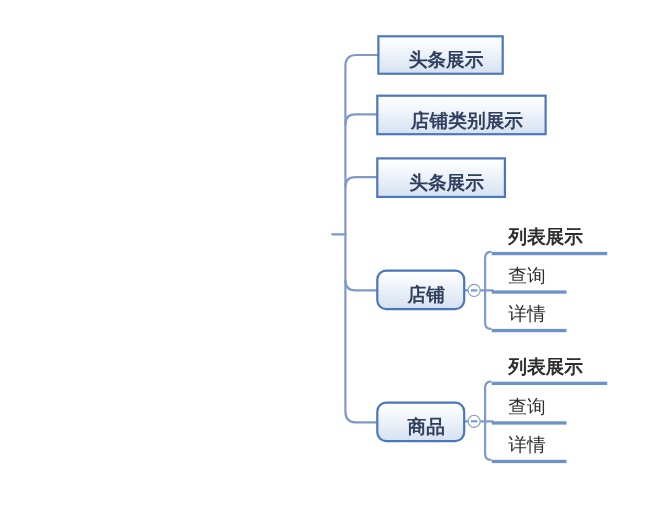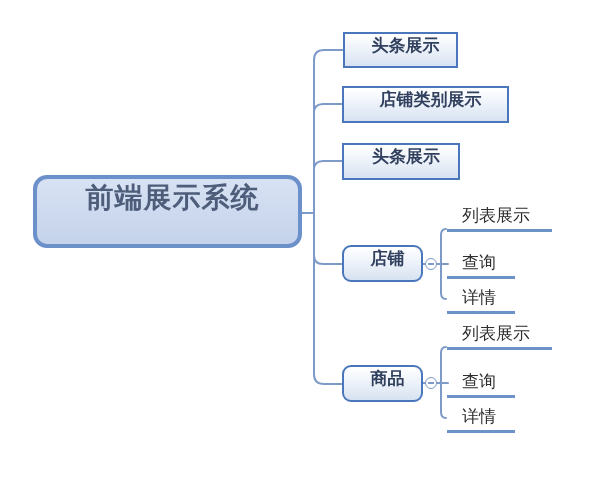--- a/index.html
+++ b/index.html
@@ -1,51 +1,51 @@
 <!DOCTYPE html>
 <html><head>
 <meta charset="utf-8">
 <style>
   html,body{margin:0;padding:0;}
   body{font-family:"Liberation Sans","DejaVu Sans",sans-serif;background:#fff;}
   .canvas{position:relative;width:600px;height:484px;background:#ffffff;overflow:hidden;}
 
   .connectors{position:absolute;left:0;top:0;width:600px;height:484px;pointer-events:none;}
 
-  .node{position:absolute;display:flex;align-items:flex-start;justify-content:center;
+  .node{position:absolute;display:flex;align-items:flex-end;justify-content:center;
         box-sizing:border-box;cursor:default;padding-left:10px;}
 
   .root-node{
     left:33px;top:175px;width:269px;height:73px;
     background:linear-gradient(180deg,#d8e2f3 0%,#cbd8ee 60%,#c5d3ea 100%);
     border:4px solid #6b90ca;border-radius:14px;
   }
   .root-node .label{
     font-size:28px;font-weight:700;color:#4e5e7a;letter-spacing:1px;white-space:nowrap;
   }
 
   .topic{
     background:linear-gradient(180deg,#ffffff 0%,#eef3fa 45%,#d7e2f1 100%);
     border:2px solid #4a76bb;
   }
   .topic .label{font-size:17px;font-weight:600;color:#31405e;white-space:nowrap;}
 
   .topic-headline{left:343px;top:32px;width:115px;height:36px;}
-  .topic-category{left:342px;top:86px;width:167px;height:37px;}
+  .topic-category{left:342px;top:86px;width:155px;height:37px;}
   .topic-region{left:342px;top:143px;width:118px;height:37px;}
   .topic-shop{left:342px;top:245px;width:81px;height:37px;border-radius:9px;}
   .topic-product{left:342px;top:365px;width:81px;height:37px;border-radius:9px;}
 
   .child-topic{
     position:absolute;left:447px;box-sizing:border-box;
     padding:0 0 4px 15px;line-height:19px;font-size:17px;font-weight:500;color:#2d2d2d;
     border-bottom:3px solid #6b93c7;white-space:nowrap;cursor:default;
   }
-  .w-list{width:105px;}
-  .w-short{width:68px;margin-top:12px;}
+  .w-list{width:105px;font-weight:bold;}
+  .w-short{width:68px;}
 
   .toggle{
     position:absolute;width:12px;height:12px;box-sizing:border-box;
     border:1.5px solid #7e9ac8;border-radius:50%;background:#ffffff;
     display:flex;align-items:center;justify-content:center;cursor:pointer;
   }
   .toggle .minus{width:6px;height:1.5px;background:#7e9ac8;}
   .toggle-shop{left:425px;top:258px;}
   .toggle-product{left:425px;top:377px;}
 </style>
@@ -72,23 +72,20 @@
       <path d="M446,229 Q441,229 441,235 L441,293 Q441,299 446,299"></path>
       <path d="M441,264 L448,264"></path>
 
       <path d="M423,383 L425,383"></path>
       <path d="M437,383 L441,383"></path>
       <path d="M446,347 Q441,347 441,353 L441,412 Q441,418 446,418"></path>
       <path d="M441,383 L448,383"></path>
     </g>
   </svg>
 
-  <div class="node root-node">
-    <span class="label">前端展示系统</span>
-  </div>
 
   <div class="node topic topic-headline">
     <span class="label">头条展示</span>
   </div>
 
   <div class="node topic topic-category">
     <span class="label">店铺类别展示</span>
   </div>
 
   <div class="node topic topic-region">

